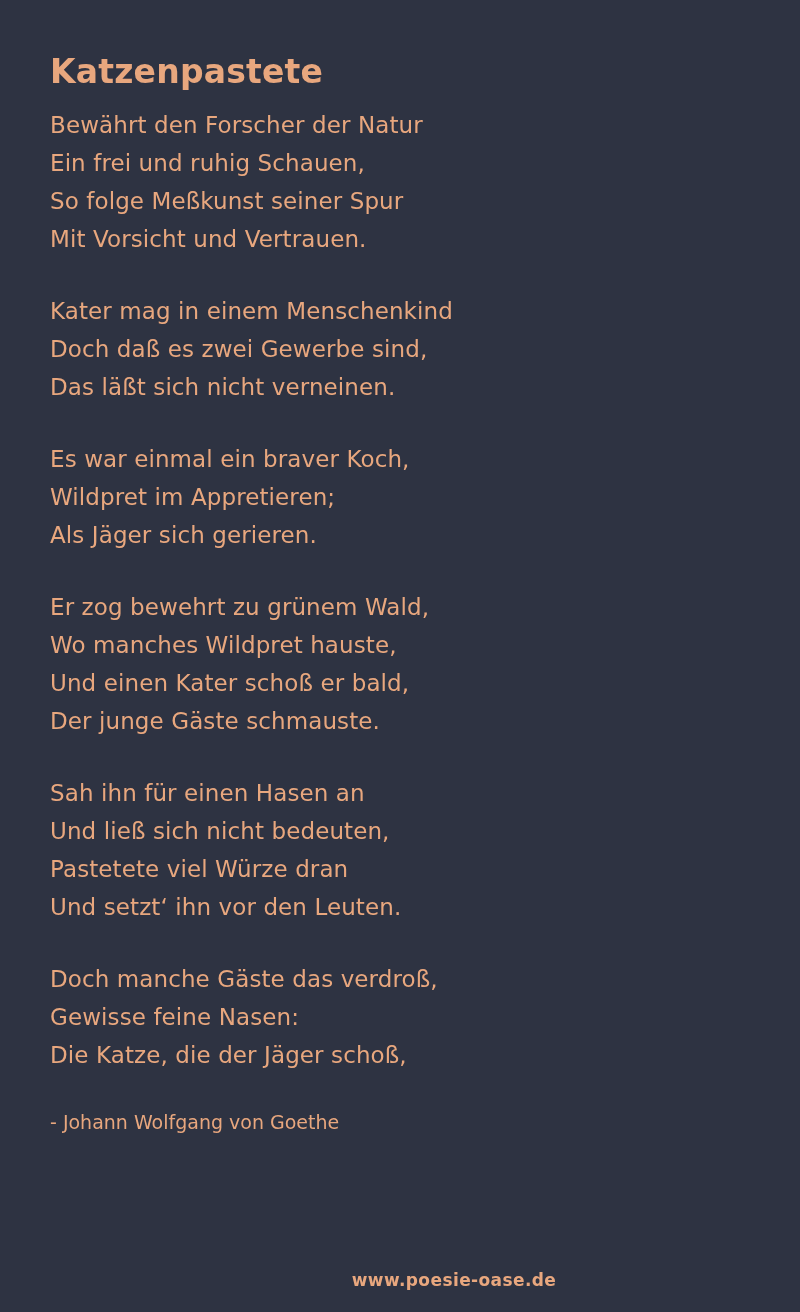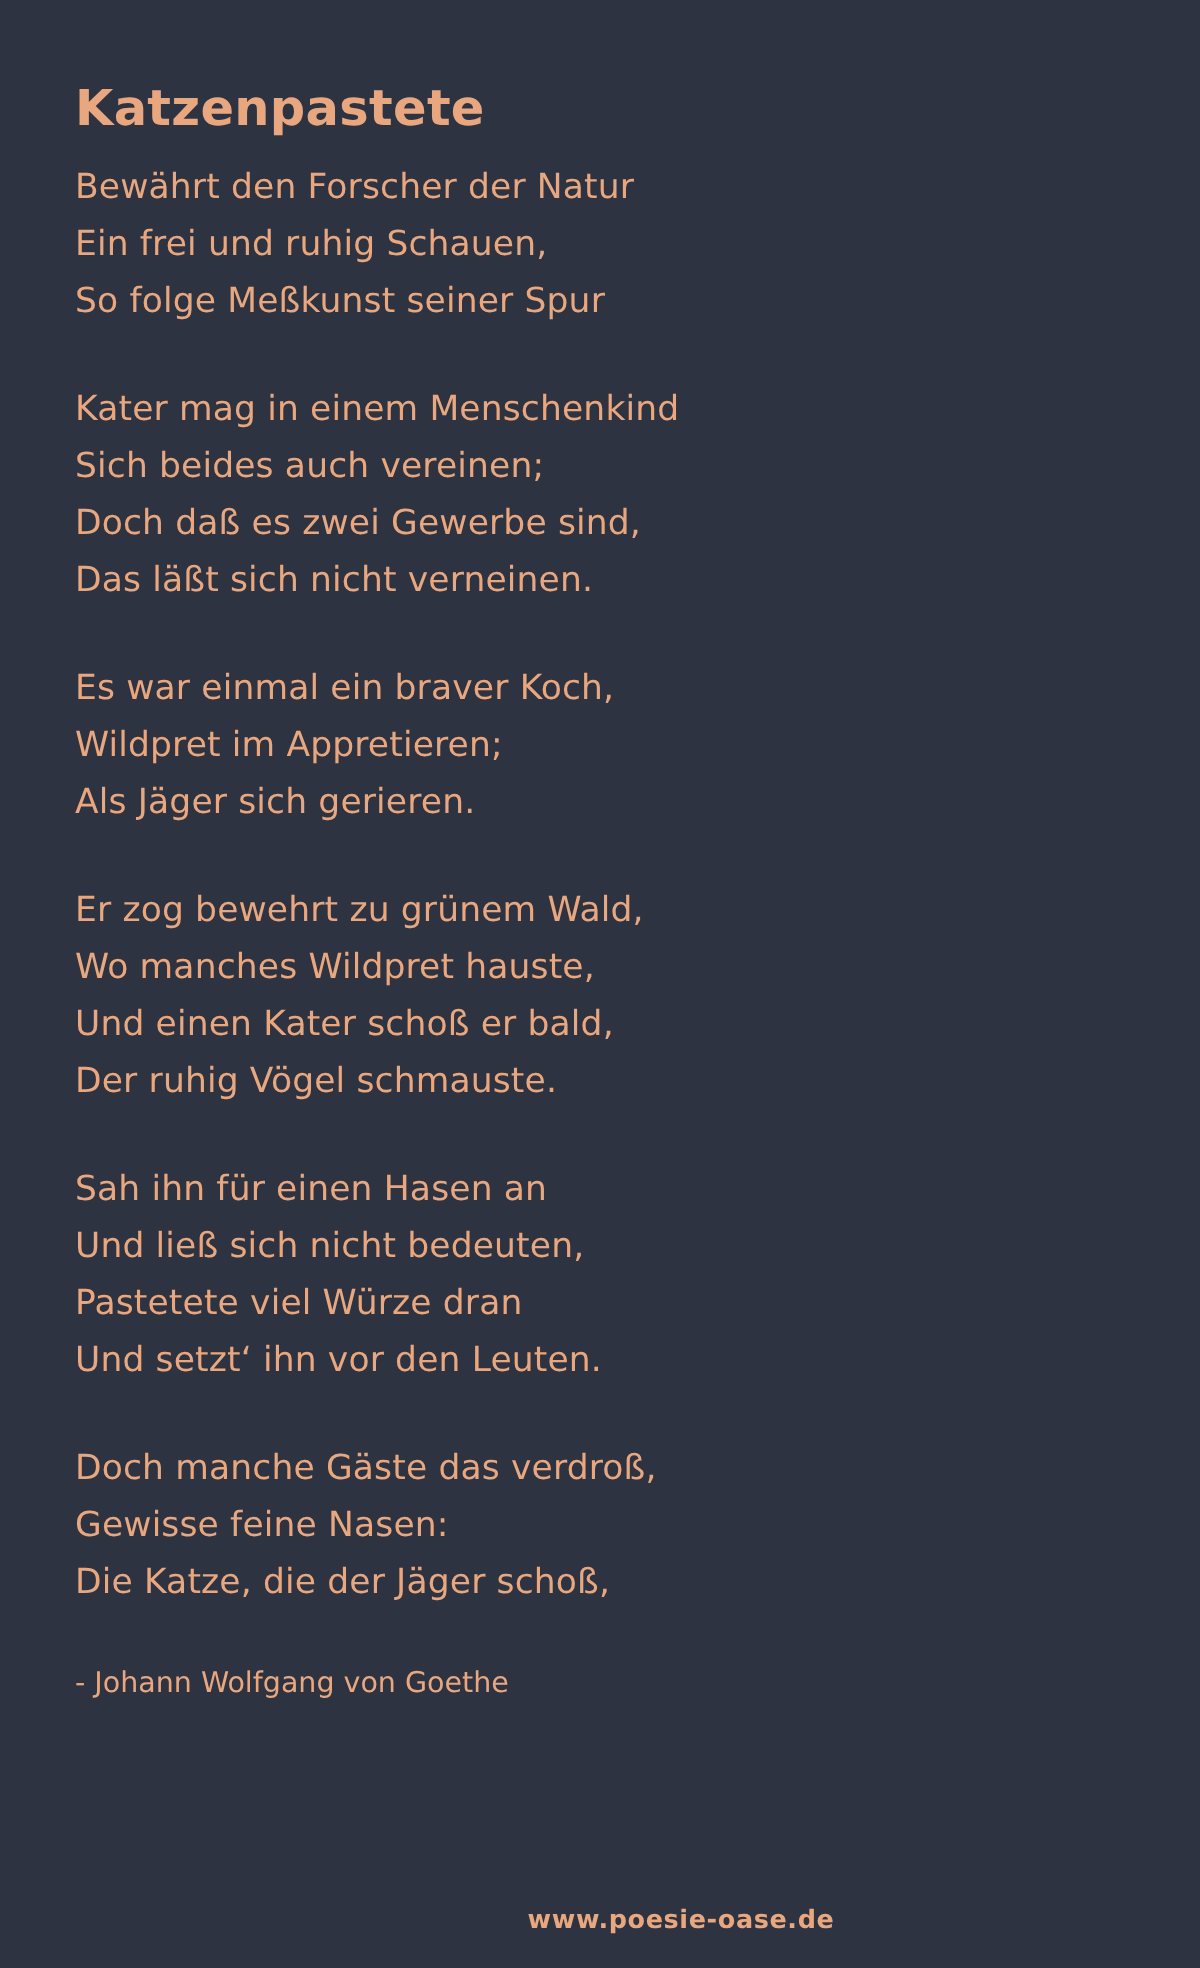--- a/index.html
+++ b/index.html
@@ -66,40 +66,40 @@
 <div class="page">
 
   <h1 class="poem-title">Katzenpastete</h1>
 
   <div class="stanzas">
 
     <div class="stanza">
       <div class="line">Bewährt den Forscher der Natur</div>
       <div class="line">Ein frei und ruhig Schauen,</div>
       <div class="line">So folge Meßkunst seiner Spur</div>
+      <div class="line">Mit Vorsicht und Vertrauen.</div>
     </div>
 
     <div class="stanza">
       <div class="line">Kater mag in einem Menschenkind</div>
-      <div class="line">Sich beides auch vereinen;</div>
       <div class="line">Doch daß es zwei Gewerbe sind,</div>
       <div class="line">Das läßt sich nicht verneinen.</div>
     </div>
 
     <div class="stanza">
       <div class="line">Es war einmal ein braver Koch,</div>
       <div class="line">Wildpret im Appretieren;</div>
       <div class="line">Als Jäger sich gerieren.</div>
     </div>
 
     <div class="stanza">
       <div class="line">Er zog bewehrt zu grünem Wald,</div>
       <div class="line">Wo manches Wildpret hauste,</div>
       <div class="line">Und einen Kater schoß er bald,</div>
-      <div class="line">Der ruhig Vögel schmauste.</div>
+      <div class="line">Der junge Gäste schmauste.</div>
     </div>
 
     <div class="stanza">
       <div class="line">Sah ihn für einen Hasen an</div>
       <div class="line">Und ließ sich nicht bedeuten,</div>
       <div class="line">Pastetete viel Würze dran</div>
       <div class="line">Und setzt‘ ihn vor den Leuten.</div>
     </div>
 
     <div class="stanza">

